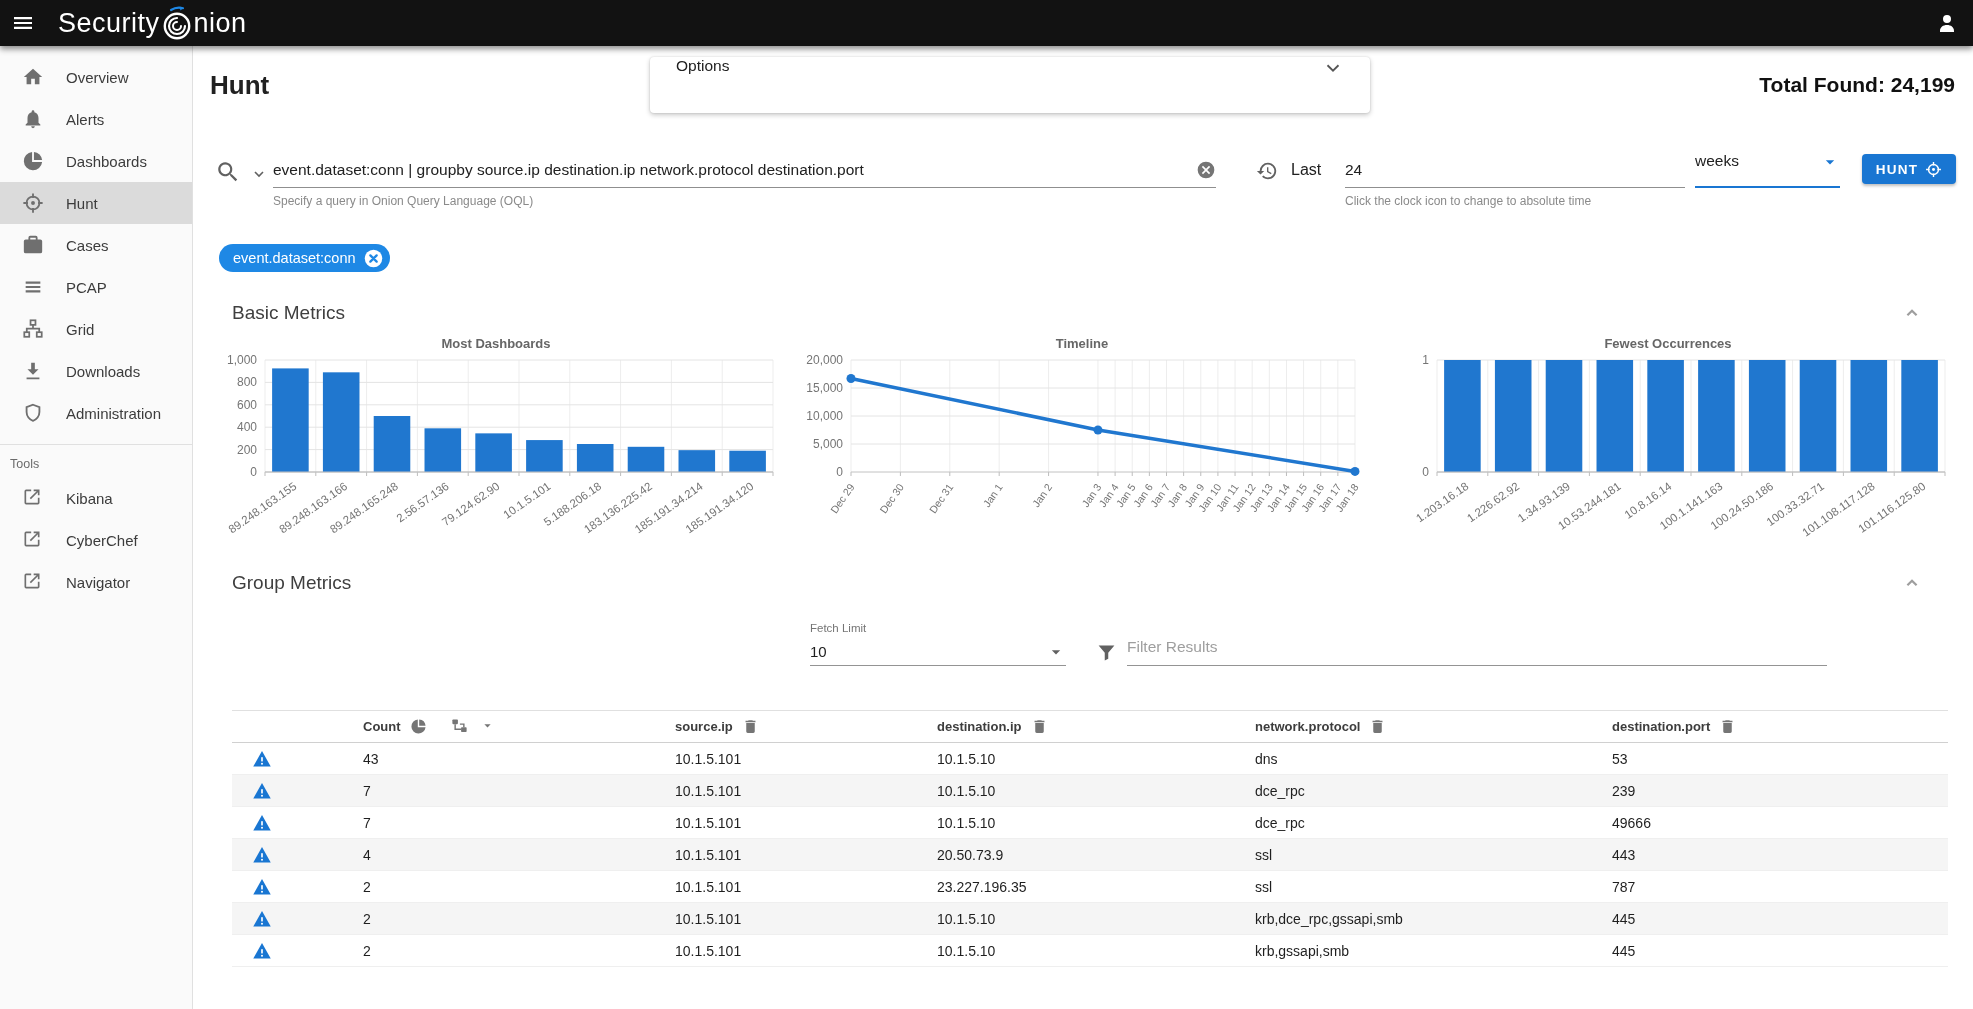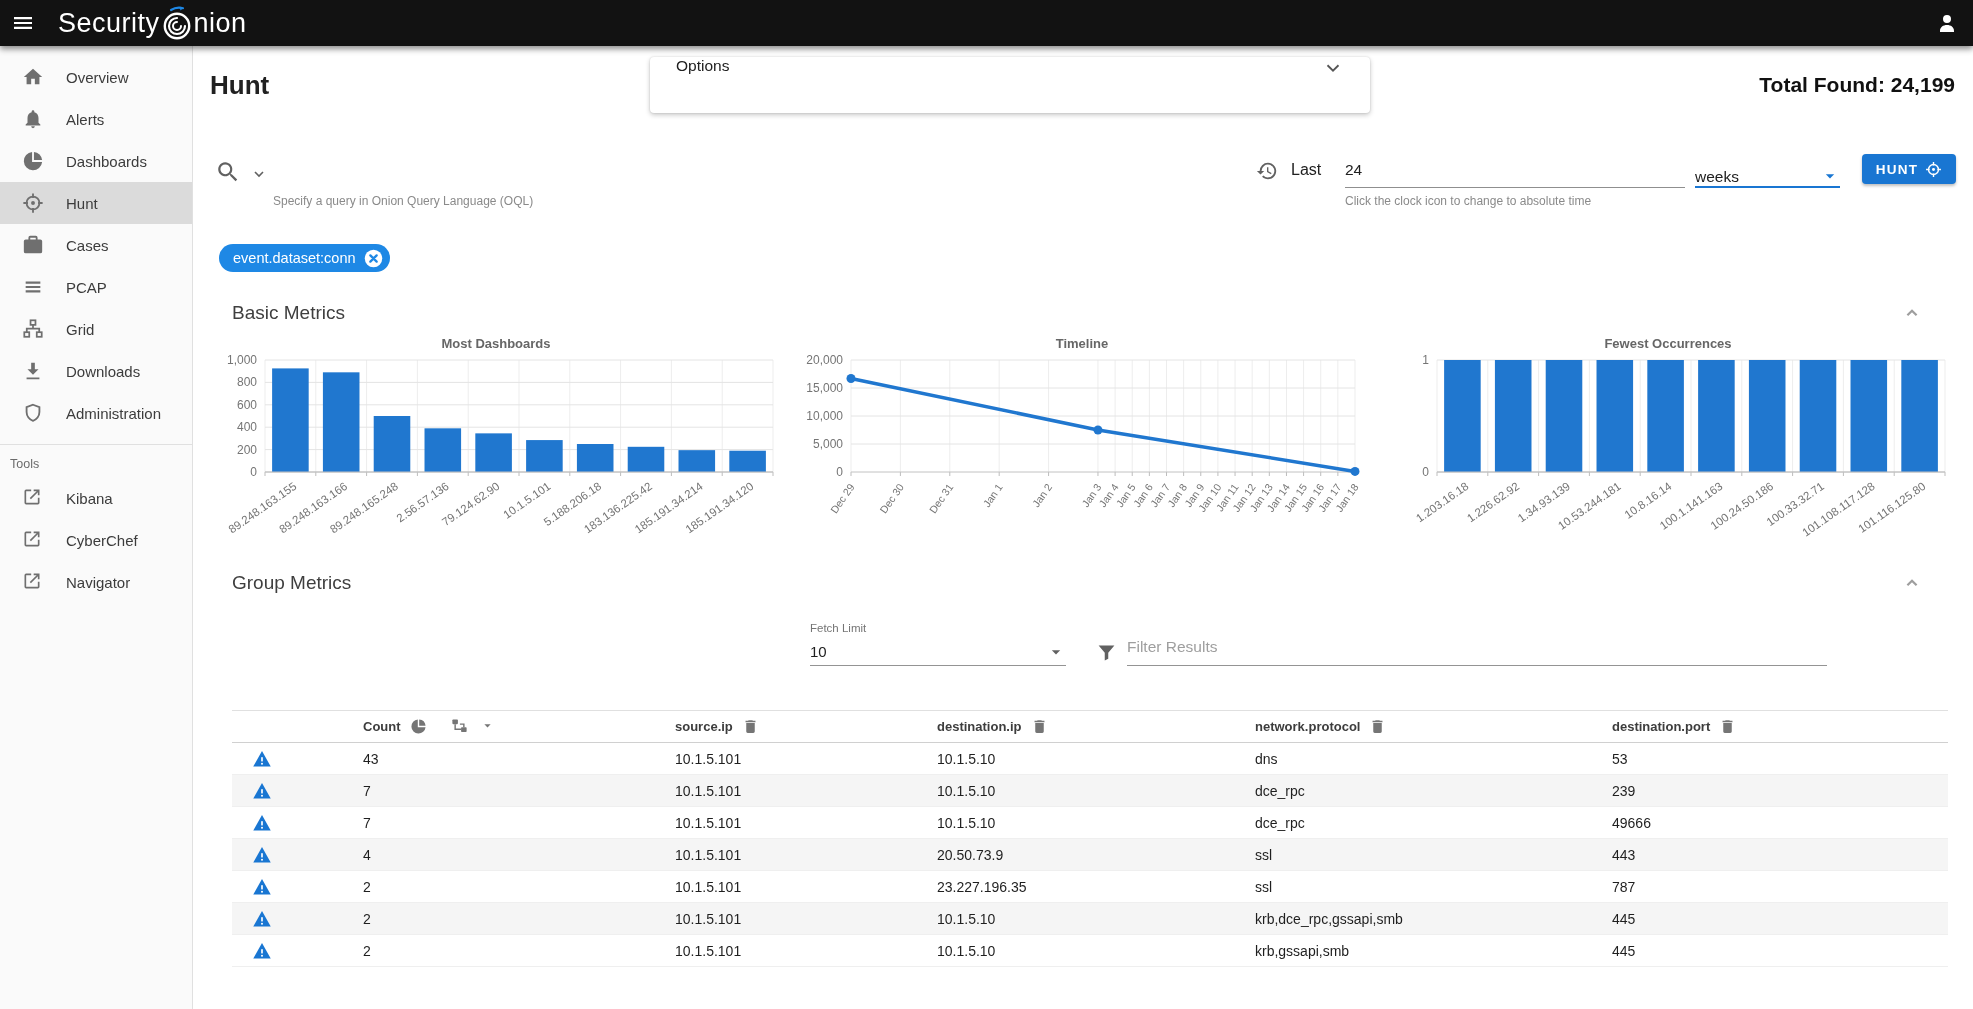--- a/index.html
+++ b/index.html
@@ -43,21 +43,21 @@
   .q-ic { position:absolute; color:#616161; display:flex; }
   .query-wrap { position:absolute; left:80px; top:10px; width:943px; height:36px; border-bottom:1px solid #8f8f8f;
                 display:flex; align-items:center; }
   .query-wrap input { flex:1; border:none; outline:none; font:15.5px "Liberation Sans",sans-serif; color:#212121; background:transparent; }
   .hint { position:absolute; font-size:12px; color:#8a8a8a; }
   .time-label { position:absolute; left:1098px; top:19px; font-size:16px; color:#212121; }
   .duration-wrap { position:absolute; left:1152px; top:10px; width:340px; height:36px; border-bottom:1px solid #8f8f8f;
                    display:flex; align-items:center; }
   .duration-wrap input { width:100%; border:none; outline:none; font:15.5px "Liberation Sans",sans-serif; color:#212121; background:transparent; }
   .unit-select { position:absolute; left:1502px; top:10px; width:145px; height:36px; border-bottom:2px solid var(--primary);
-                 display:flex; align-items:flex-end; justify-content:space-between; font-size:15.5px; color:#212121; cursor:pointer; }
+                 display:flex; align-items:flex-start; justify-content:space-between; font-size:15.5px; color:#212121; cursor:pointer; }
   .unit-select .ic { color:var(--primary); width:20px; height:20px; }
   .hunt-btn { position:absolute; left:1669px; top:12px; width:94px; height:30px; background:var(--primary); color:#fff;
               border:none; border-radius:4px; display:flex; align-items:center; justify-content:center; gap:7px;
               font:700 13.5px "Liberation Sans",sans-serif; letter-spacing:1.2px; cursor:pointer;
               box-shadow:0 2px 3px rgba(0,0,0,.25); }
   .hunt-btn .ic { width:17px; height:17px; display:flex; }
 
   
   .chip-row { margin:16px 0 0 26px; height:30px; display:flex; }
   .chip { display:inline-flex; align-items:center; background:var(--chip); color:#fff; height:28px;
@@ -271,20 +271,28 @@
         <span class="q-ic" style="left:22px; top:17px;">
           <svg width="26" height="26" viewBox="0 0 24 24" fill="currentColor">
               <path d="M15.5 14h-.8l-.3-.3a6.5 6.5 0 1 0-.7.7l.3.3v.8l5 5 1.5-1.5zm-6 0a4.5 4.5 0 1 1 0-9 4.5 4.5 0 0 1 0 9z"></path>
             </svg>
         </span>
         <span class="q-ic" style="left:58px; top:24px;">
           <svg width="16" height="16" viewBox="0 0 24 24">
               <path fill="none" stroke="currentColor" stroke-width="2.4" d="M6 9l6 6 6-6"></path>
             </svg>
         </span>
+        <div class="query-wrap">
+          <input spellcheck="false" value="event.dataset:conn | groupby source.ip destination.ip network.protocol destination.port" style="">
+          <span class="q-ic" style="position:static; color:#757575;">
+            <svg width="20" height="20" viewBox="0 0 24 24" fill="currentColor">
+                <path d="M12 2a10 10 0 1 0 0 20 10 10 0 0 0 0-20zm5 13.6L15.6 17 12 13.4 8.4 17 7 15.6 10.6 12 7 8.4 8.4 7 12 10.6 15.6 7 17 8.4 13.4 12z"></path>
+              </svg>
+          </span>
+        </div>
         <div class="hint" style="left:80px; top:52px;">Specify a query in Onion Query Language (OQL)</div>
 
         <span class="q-ic" style="left:1063px; top:18px;">
           <svg width="22" height="22" viewBox="0 0 24 24" fill="currentColor">
               <path d="M13 3a9 9 0 0 0-9 9H1l3.9 3.9L9 12H6a7 7 0 1 1 2 4.9l-1.4 1.4A9 9 0 1 0 13 3z"></path>
               <path d="M12 8v5l4.3 2.5.7-1.2-3.5-2V8z"></path>
             </svg>
         </span>
         <span class="time-label">Last</span>
         <div class="duration-wrap">

